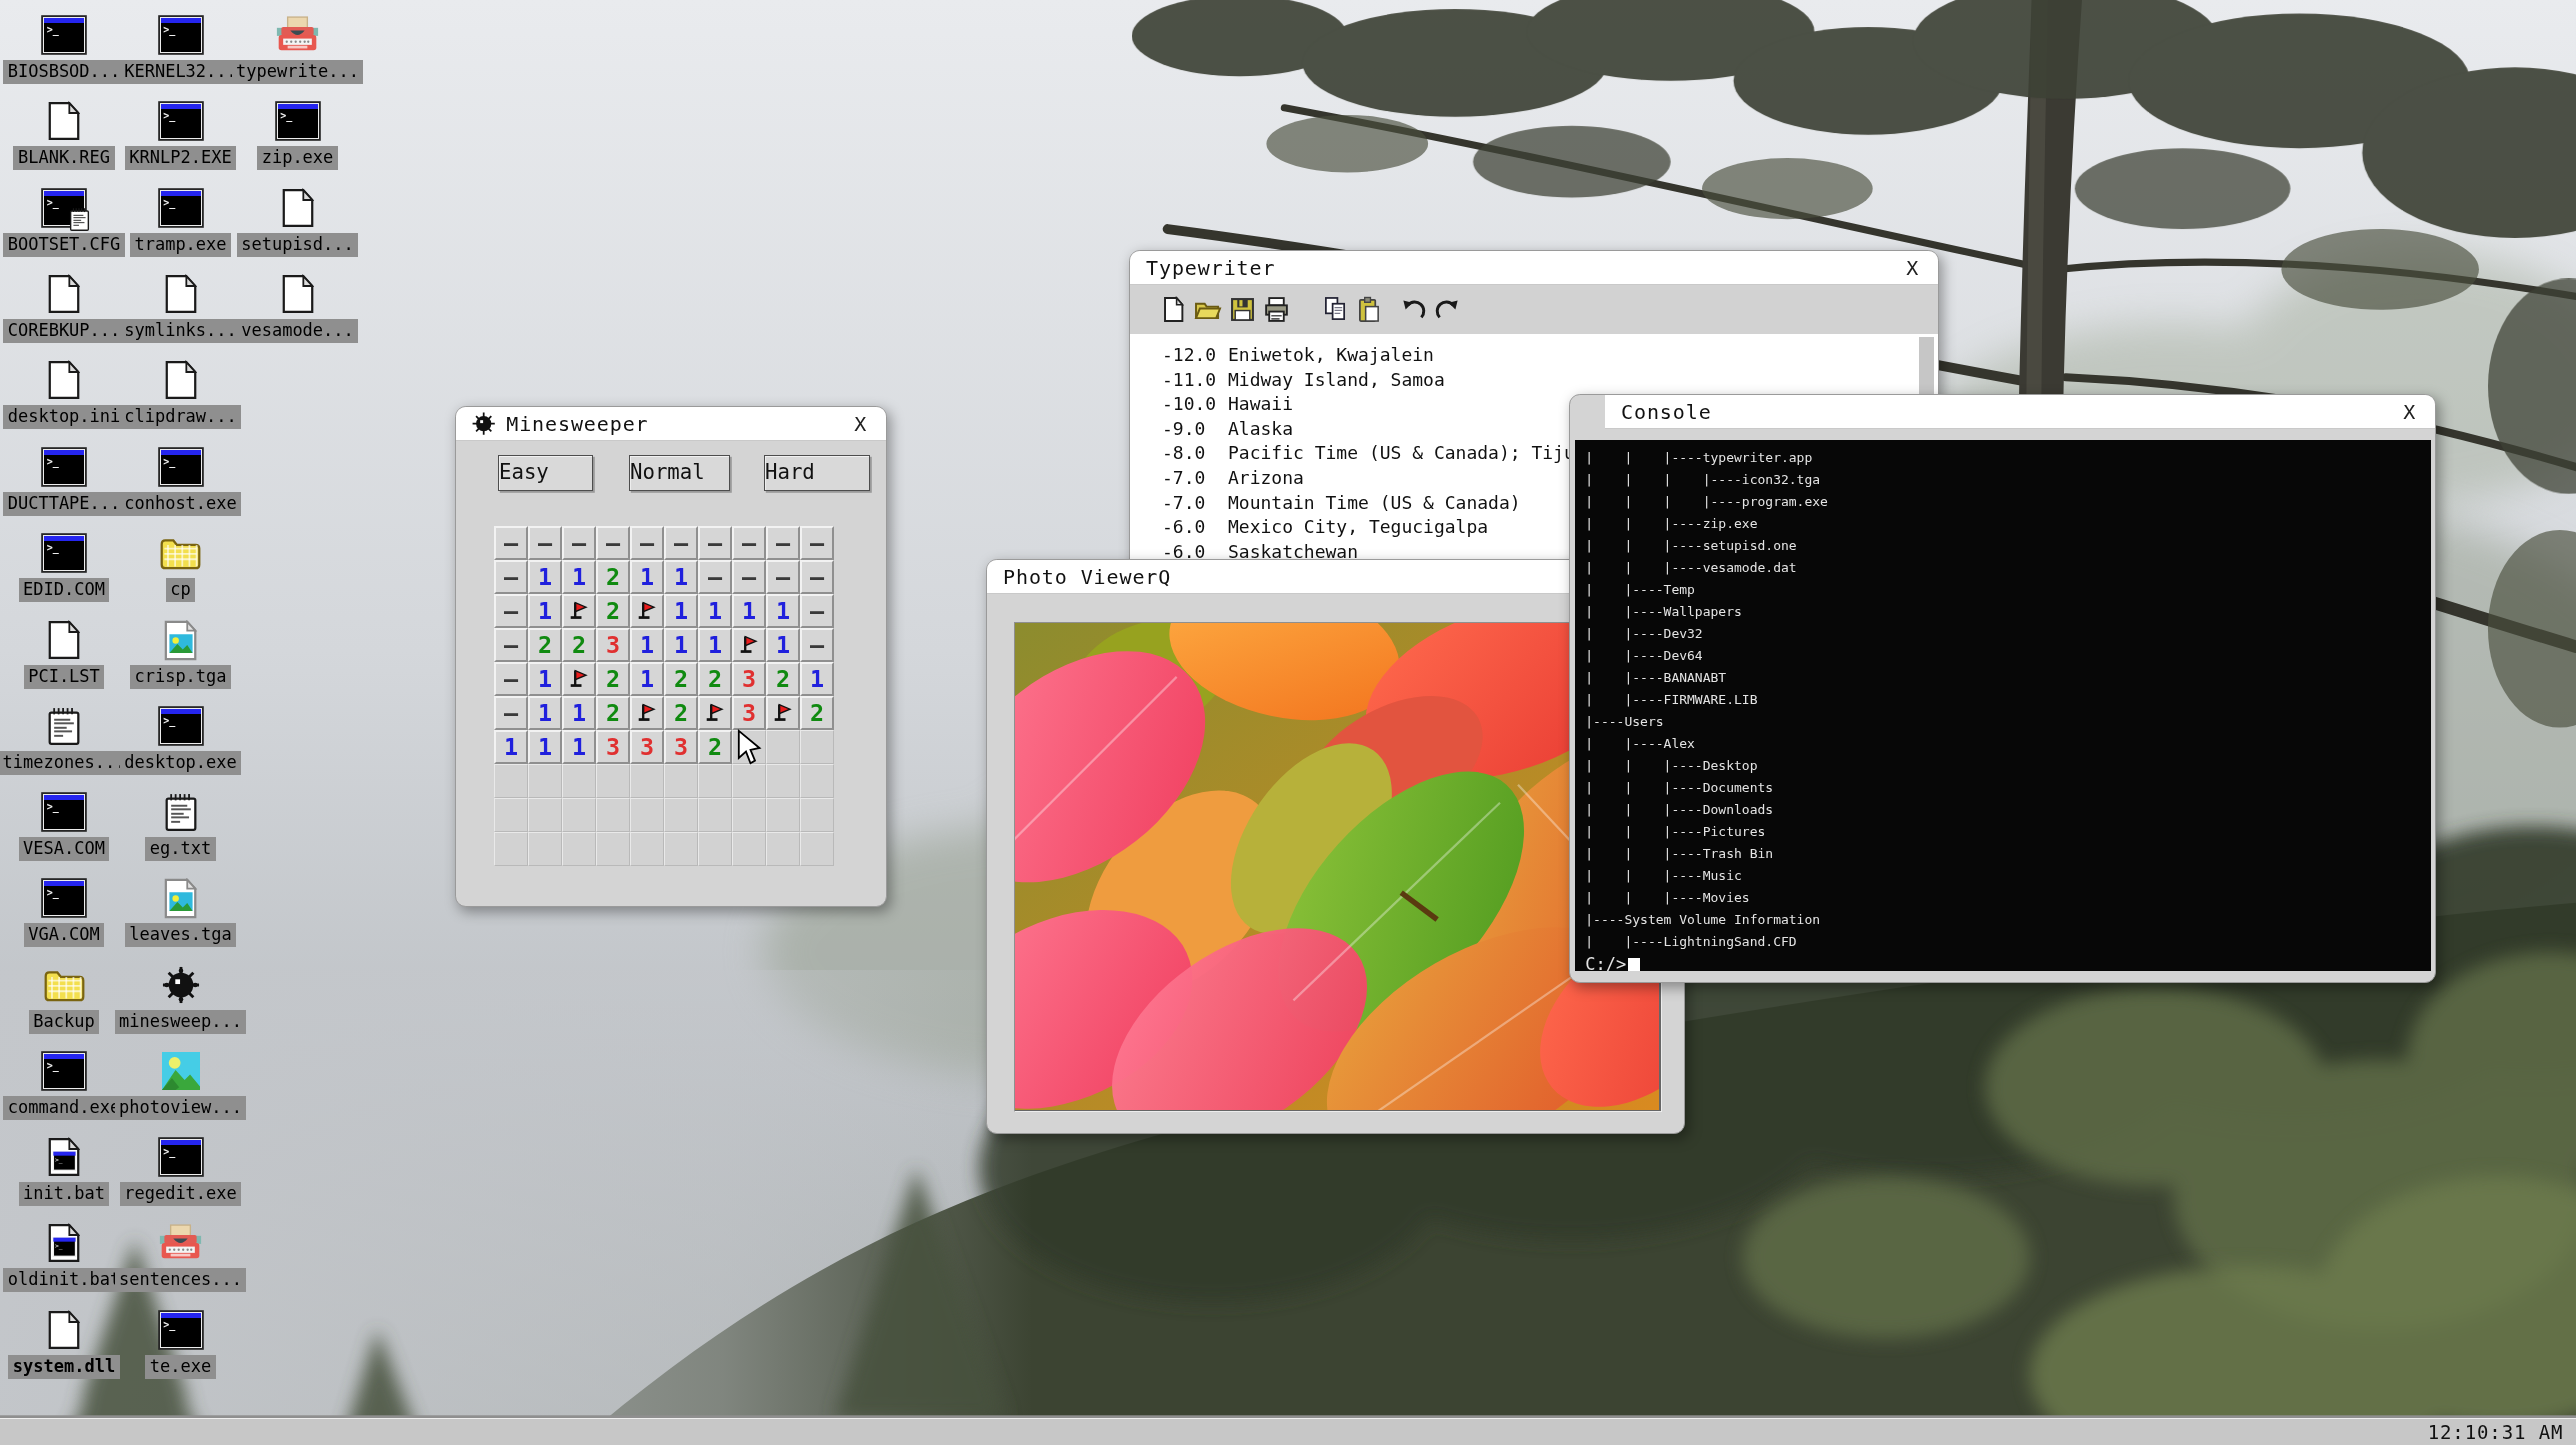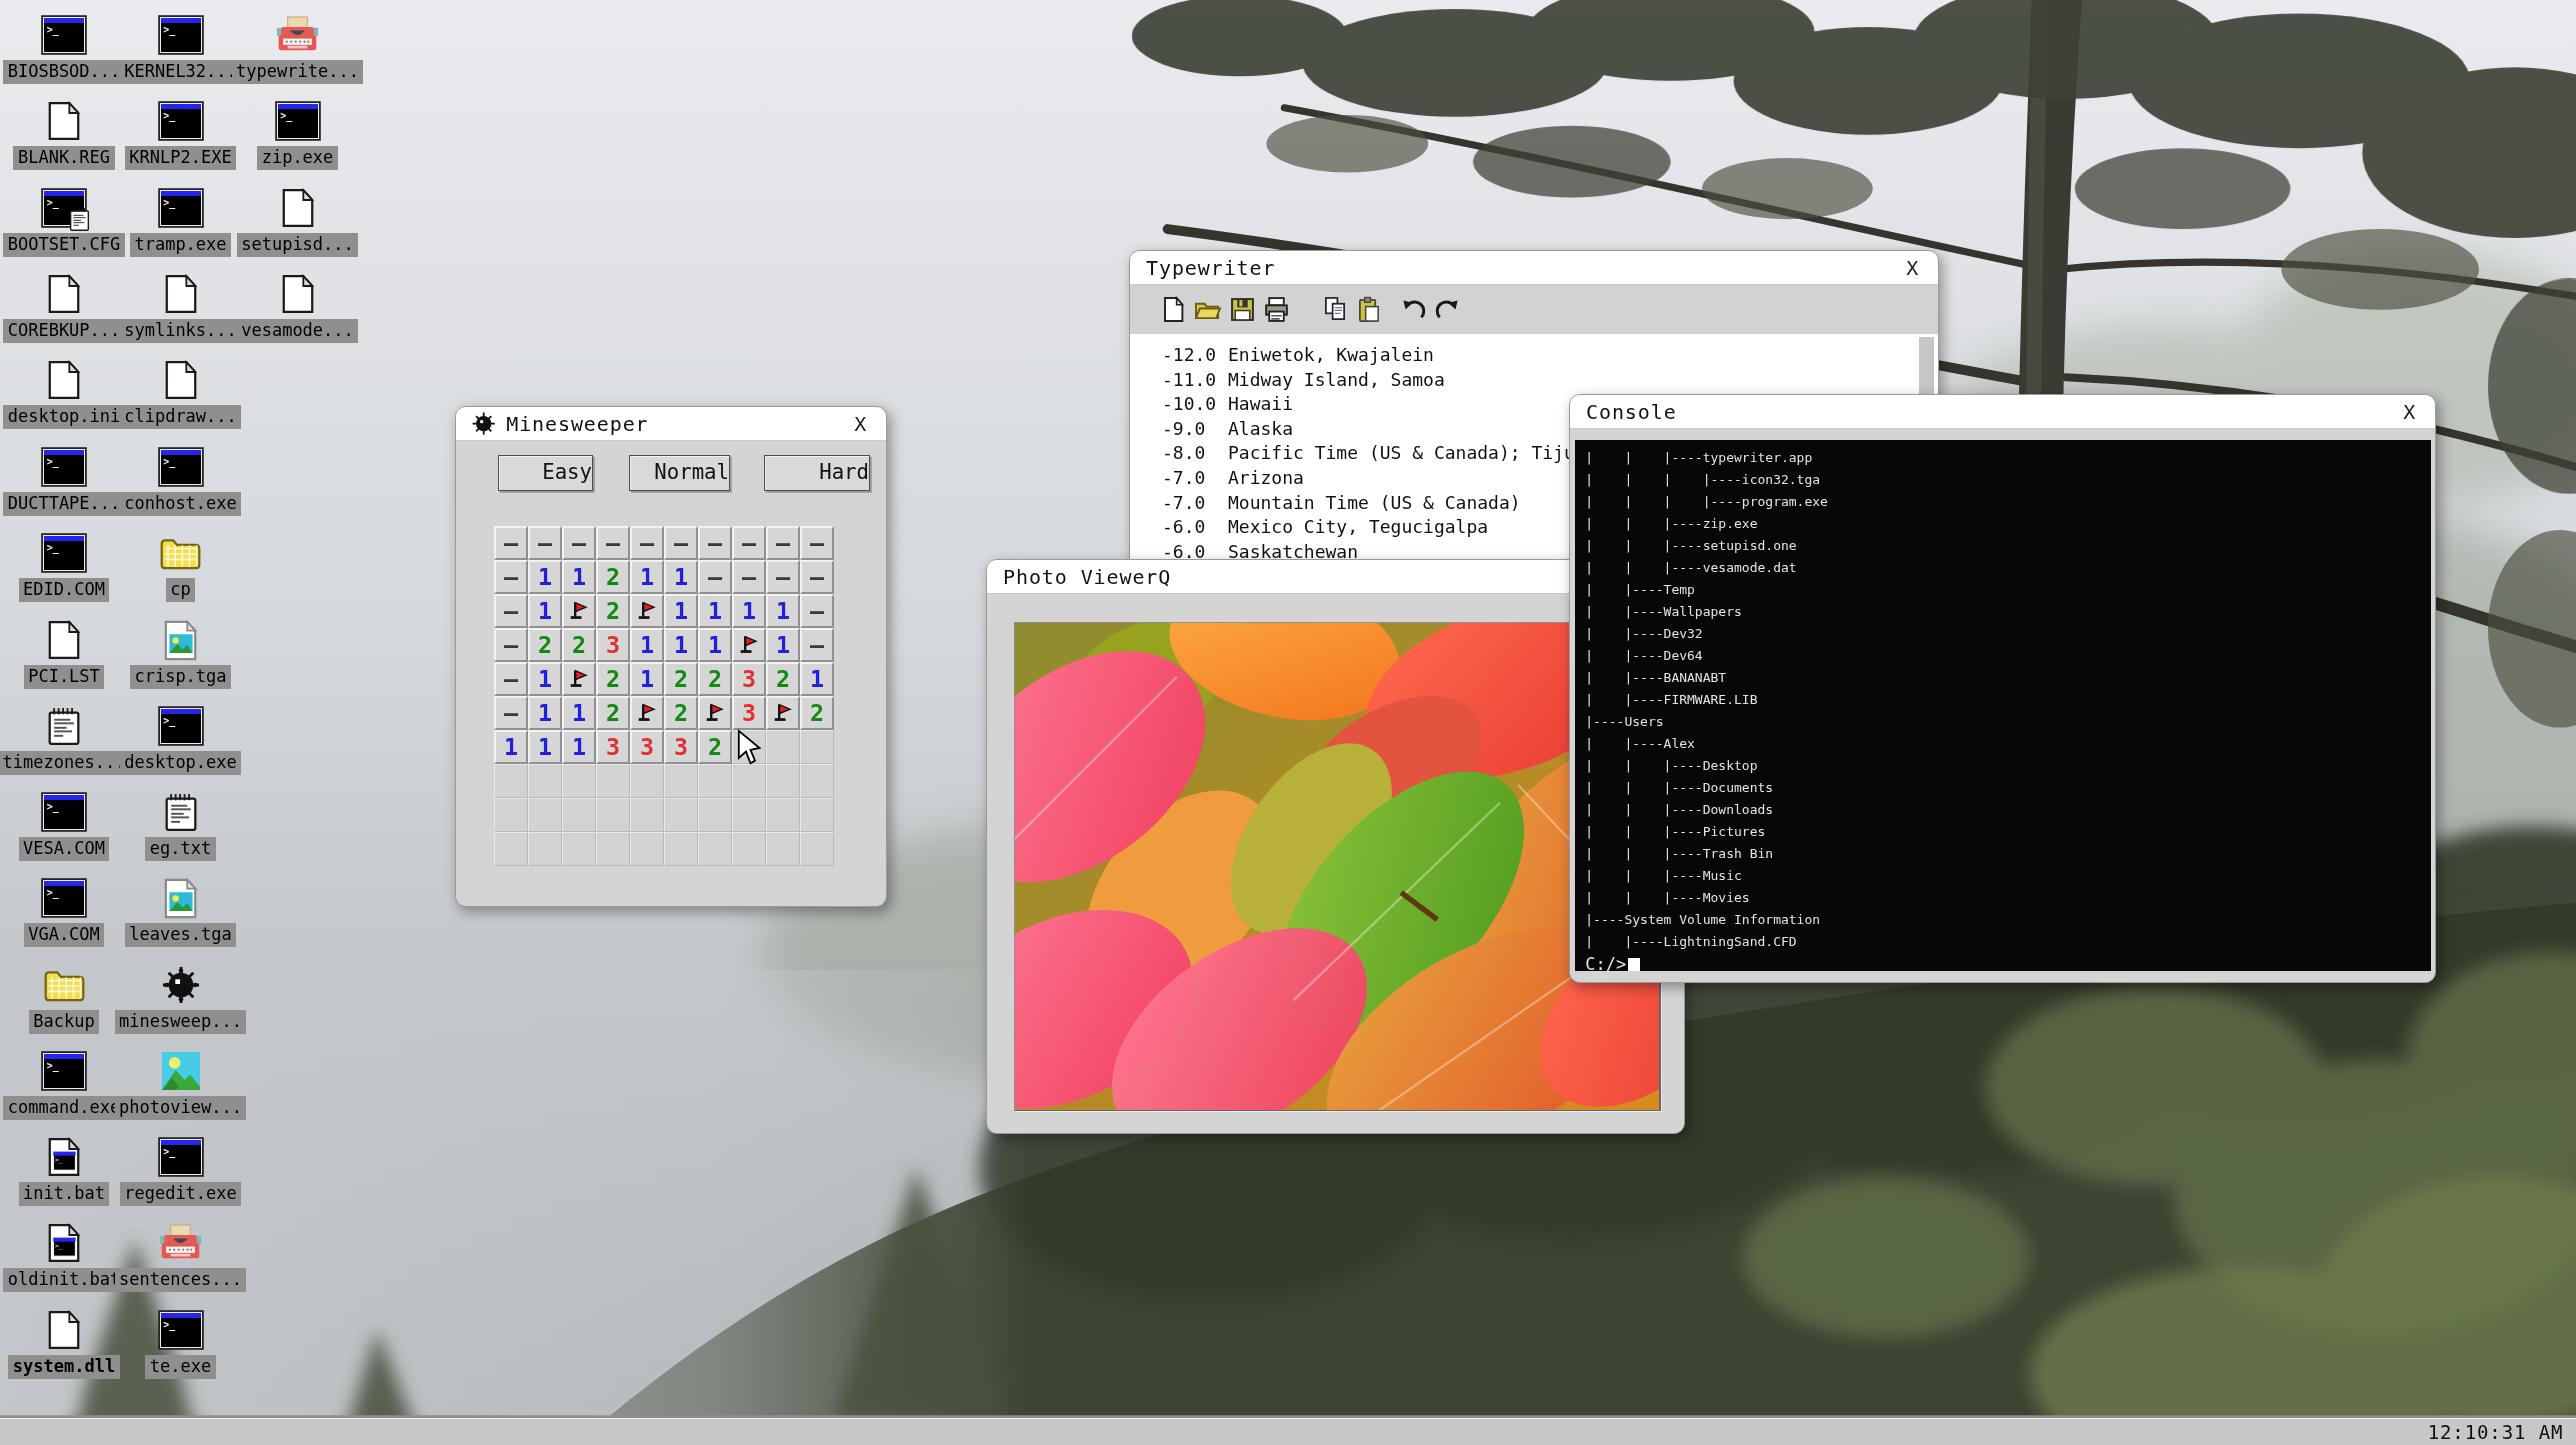--- a/index.html
+++ b/index.html
@@ -39,21 +39,21 @@
               padding:0 16px; gap:10.8px; border-bottom:1.8px solid #c9c9c9; }
   .titlebar .title { font-size:20px; color:#111; letter-spacing:0.9px; flex:0 0 auto; }
   .titlebar .spacer { flex:1; }
   .close-btn { font-size:20px; color:#222; line-height:1; padding:1.8px 3.6px; cursor:default; }
 
   
   #win-mines { left:455px; top:406px; width:432px; height:501px; z-index:20; }
   .ms-btn { position:absolute; top:48px; height:36px; background:#d9d9d9;
             border:1.8px solid #4d4d4d; box-shadow:1.8px 1.8px 0 #9a9a9a, inset 0.9px 0.9px 0 #f1f1f1;
             font-family:"DejaVu Sans Mono", monospace;
-            font-size:20.7px; color:#111; text-align:right; line-height:32px; }
+            font-size:20.7px; color:#111; text-align:left; line-height:32px; }
   #ms-btn-0 { left:42px;  width:95px; }
   #ms-btn-1 { left:173px; width:101px; }
   #ms-btn-2 { left:308px; width:106px; }
   #mines-board { position:absolute; left:38px; top:119px;
                  display:grid; grid-template-columns:repeat(10,34px);
                  grid-auto-rows:34px; }
   .cell { position:relative; background:#d6d6d6; border:2.7px solid;
           border-color:#f2f2f2 #8f8f8f #8f8f8f #f2f2f2;
           display:flex; align-items:center; justify-content:center;
           font-weight:bold; font-size:23.4px; }
@@ -74,21 +74,21 @@
   #type-scroll { position:absolute; top:86px; right:4.5px; bottom:5.4px; width:14.4px; background:#ececec; }
   #type-thumb { position:absolute; top:0; left:0; width:14.4px; height:57px; background:#c6c6c6; }
 
   
   #win-photo { left:986px; top:559px; width:699px; height:575px; z-index:30; }
   #photo-frame { position:absolute; left:27px; top:62px; width:648px; height:490px;
                  border:1.8px solid; border-color:#8f8f8f #ededed #ededed #8f8f8f; background:#666; }
   #photo-frame svg { width:644px; height:487px; display:block; }
 
   
-  #win-console { left:1569px; top:394px; width:867px; height:589px; z-index:40; }
+  #win-console { left:1569px; top:394px; width:867px; height:589px; z-index:40;padding-left:35px; }
   #console-screen { position:absolute; left:4.5px; top:45px; right:4.5px; bottom:10.8px;
                     background:#070707; padding:7.2px 0 0 10.8px; overflow:hidden; }
   #console-pre { font-size:13px; line-height:22px; color:#e4e4e4; white-space:pre; }
   #console-prompt { font-size:17px; line-height:22px; color:#e4e4e4; white-space:pre; }
   #console-cursor { display:inline-block; width:11.7px; height:14.4px; background:#fff;
                     vertical-align:-2.7px; margin-left:1.8px; }
 
   
   #cursor { position:absolute; left:737px; top:729px; z-index:55; }
 </style>

